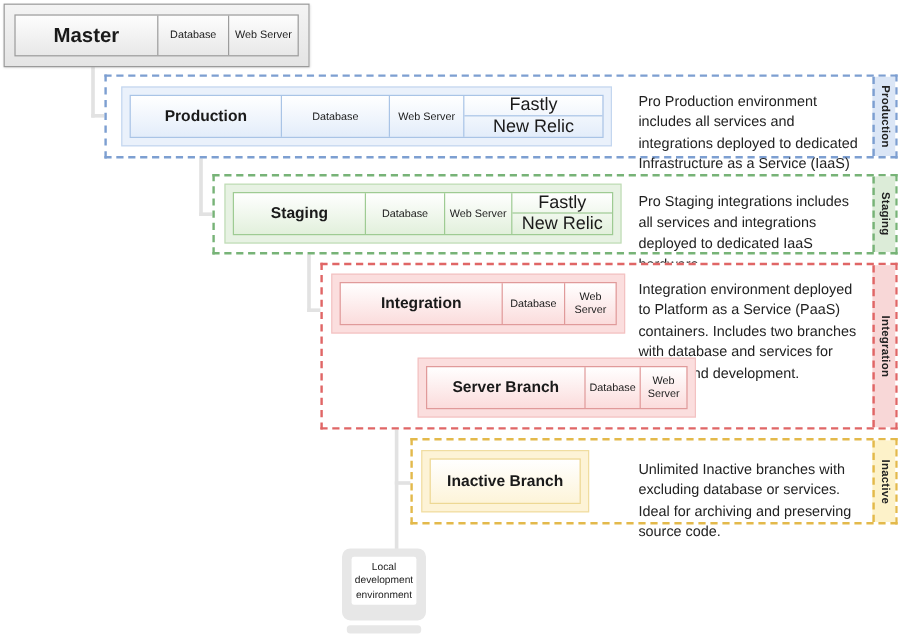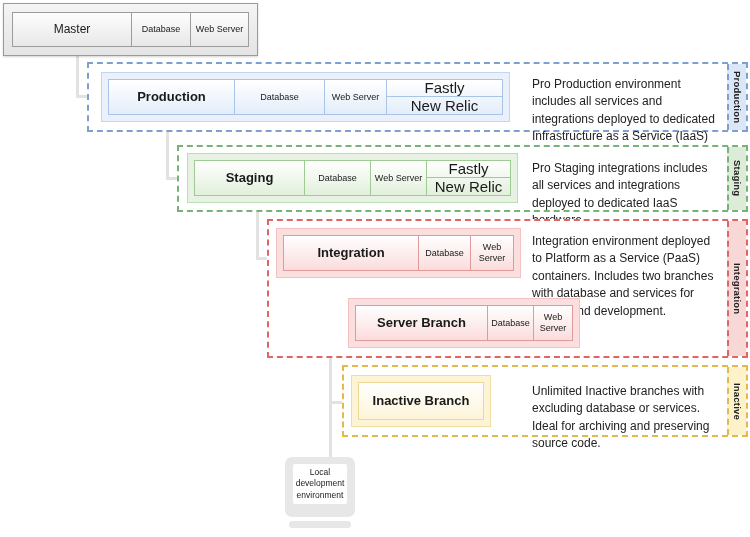--- a/index.html
+++ b/index.html
@@ -33,21 +33,21 @@
     border:1px solid #9c9c9c;
     background:linear-gradient(to bottom,#fdfdfd 0%,#e8e8e8 100%);
   }
   .master-cell{
     display:flex;align-items:center;justify-content:center;
     text-align:center;
     border-right:1px solid #9c9c9c;
     font-size:9px;color:#1a1a1a;line-height:1.15;
   }
   .master-cell:last-child{border-right:none;}
-  .master-cell.title{flex:0 0 118px;font-size:12px;font-weight:normal;}
+  .master-cell.title{flex:0 0 118px;font-size:17px;font-weight:bold;}
   .master-cell.svc{flex:0 0 58px;}
   .master-cell.svc2{flex:1 1 auto;}
 
   
   .env{
     border:2px dashed #999;
     background:#fff;
   }
   .env.prod{border-color:#7d9fd1;}
   .env.stag{border-color:#77b377;}

